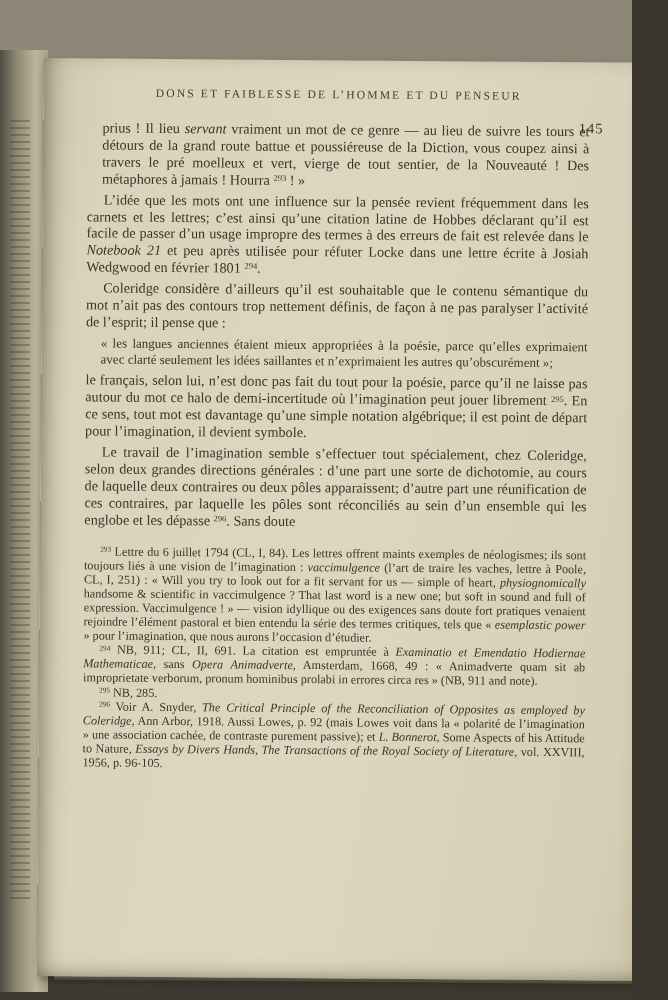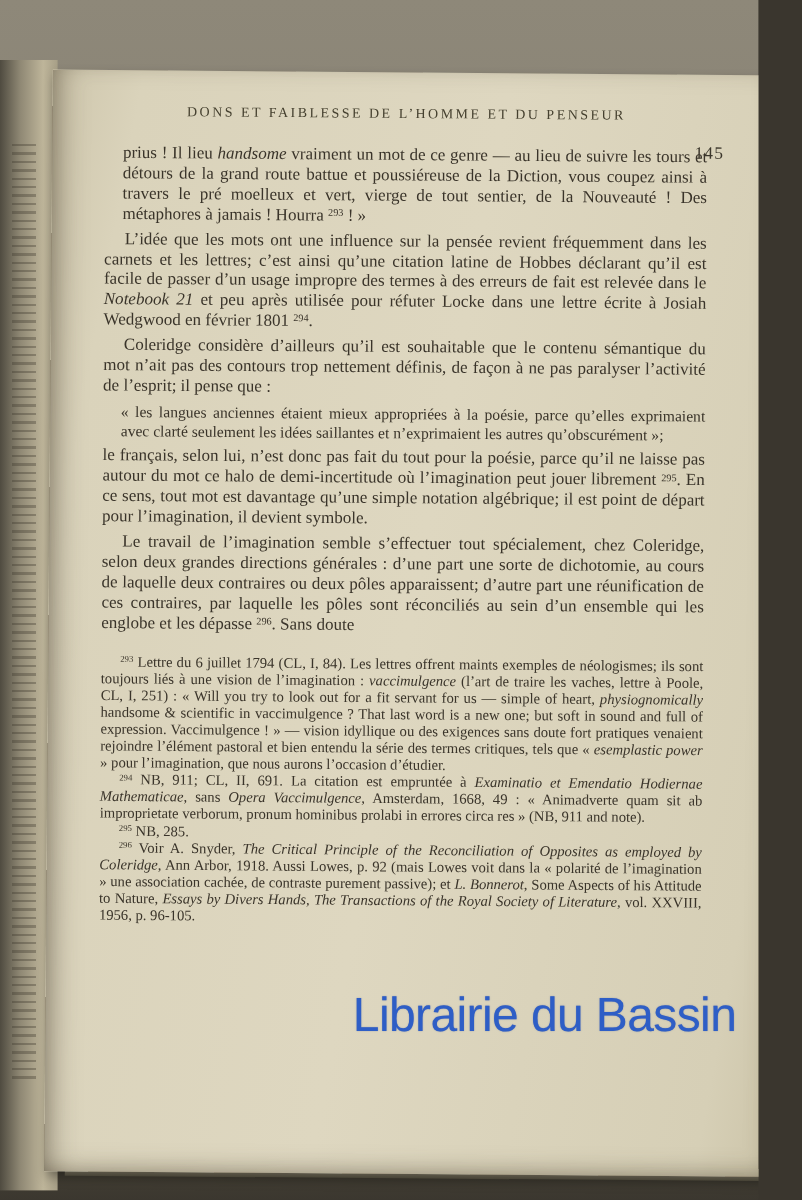--- a/index.html
+++ b/index.html
@@ -77,32 +77,31 @@
   <div class="page-stack"></div>
 
   <div class="page">
 
     <div class="header">
       <span class="running-title">DONS ET FAIBLESSE DE L’HOMME ET DU PENSEUR</span>
       <span class="page-number">145</span>
     </div>
 
     <div class="body">
-        <p class="quote"><span>prius ! Il lieu </span><i>handsome</i><span> vraiment un mot de ce genre — au lieu de suivre les tours et détours de la grand route battue et poussiéreuse de la Diction, vous coupez ainsi à travers le pré moelleux et vert, vierge de tout sentier, de la Nouveauté ! Des métaphores à jamais ! Hourra </span><sup>293</sup><span> ! »</span></p>
+        <p class="quote"><span>prius ! Il lieu </span><i>servant</i><span> vraiment un mot de ce genre — au lieu de suivre les tours et détours de la grand route battue et poussiéreuse de la Diction, vous coupez ainsi à travers le pré moelleux et vert, vierge de tout sentier, de la Nouveauté ! Des métaphores à jamais ! Hourra </span><sup>293</sup><span> ! »</span></p>
         <p class="para"><span>L’idée que les mots ont une influence sur la pensée revient fréquemment dans les carnets et les lettres; c’est ainsi qu’une citation latine de Hobbes déclarant qu’il est facile de passer d’un usage impropre des termes à des erreurs de fait est relevée dans le </span><i>Notebook 21</i><span> et peu après utilisée pour réfuter Locke dans une lettre écrite à Josiah Wedgwood en février 1801 </span><sup>294</sup><span>.</span></p>
         <p class="para"><span>Coleridge considère d’ailleurs qu’il est souhaitable que le contenu sémantique du mot n’ait pas des contours trop nettement définis, de façon à ne pas paralyser l’activité de l’esprit; il pense que :</span></p>
         <p class="smallquote"><span>« les langues anciennes étaient mieux appropriées à la poésie, parce qu’elles exprimaient avec clarté seulement les idées saillantes et n’exprimaient les autres qu’obscurément »;</span></p>
         <p class="para flush"><span>le français, selon lui, n’est donc pas fait du tout pour la poésie, parce qu’il ne laisse pas autour du mot ce halo de demi-incertitude où l’imagination peut jouer librement </span><sup>295</sup><span>. En ce sens, tout mot est davantage qu’une simple notation algébrique; il est point de départ pour l’imagination, il devient symbole.</span></p>
         <p class="para"><span>Le travail de l’imagination semble s’effectuer tout spécialement, chez Coleridge, selon deux grandes directions générales : d’une part une sorte de dichotomie, au cours de laquelle deux contraires ou deux pôles apparaissent; d’autre part une réunification de ces contraires, par laquelle les pôles sont réconciliés au sein d’un ensemble qui les englobe et les dépasse </span><sup>296</sup><span>. Sans doute</span></p>
       </div>
 
     <div class="footnotes">
         <p class="footnote"><sup>293</sup> <span>Lettre du 6 juillet 1794 (CL, I, 84). Les lettres offrent maints exemples de néologismes; ils sont toujours liés à une vision de l’imagination : </span><i>vaccimulgence</i><span> (l’art de traire les vaches, lettre à Poole, CL, I, 251) : « Will you try to look out for a fit servant for us — simple of heart, </span><i>physiognomically</i><span> handsome &amp; scientific in vaccimulgence ? That last word is a new one; but soft in sound and full of expression. Vaccimulgence ! » — vision idyllique ou des exigences sans doute fort pratiques venaient rejoindre l’élément pastoral et bien entendu la série des termes critiques, tels que « </span><i>esemplastic power</i><span> » pour l’imagination, que nous aurons l’occasion d’étudier.</span></p>
-        <p class="footnote"><sup>294</sup> <span>NB, 911; CL, II, 691. La citation est empruntée à </span><i>Examinatio et Emendatio Hodiernae Mathematicae</i><span>, sans </span><i>Opera Vaccimulgence</i><span>, Amsterdam, 1668, 49 : « Animadverte quam sit ab improprietate verborum, pronum hominibus prolabi in errores circa res » (NB, 911 and note).</span></p>
+        <p class="footnote"><sup>294</sup> <span>NB, 911; CL, II, 691. La citation est empruntée à </span><i>Examinatio et Emendatio Hodiernae Mathematicae</i><span>, sans </span><i>Opera Animadverte</i><span>, Amsterdam, 1668, 49 : « Animadverte quam sit ab improprietate verborum, pronum hominibus prolabi in errores circa res » (NB, 911 and note).</span></p>
         <p class="footnote"><sup>295</sup> <span>NB, 285.</span></p>
         <p class="footnote"><sup>296</sup> <span>Voir A. Snyder, </span><i>The Critical Principle of the Reconciliation of Opposites as employed by Coleridge</i><span>, Ann Arbor, 1918. Aussi Lowes, p. 92 (mais Lowes voit dans la « polarité de l’imagination » une association cachée, de contraste purement passive); et </span><i>L. Bonnerot</i><span>, Some Aspects of his Attitude to Nature, </span><i>Essays by Divers Hands, The Transactions of the Royal Society of Literature</i><span>, vol. XXVIII, 1956, p. 96-105.</span></p>
       </div>
 
   </div>
 
-  <div class="watermark" style="color: rgb(46, 94, 198);">Librairie du Bassin</div>
 
 </div>
 
 </body></html>

